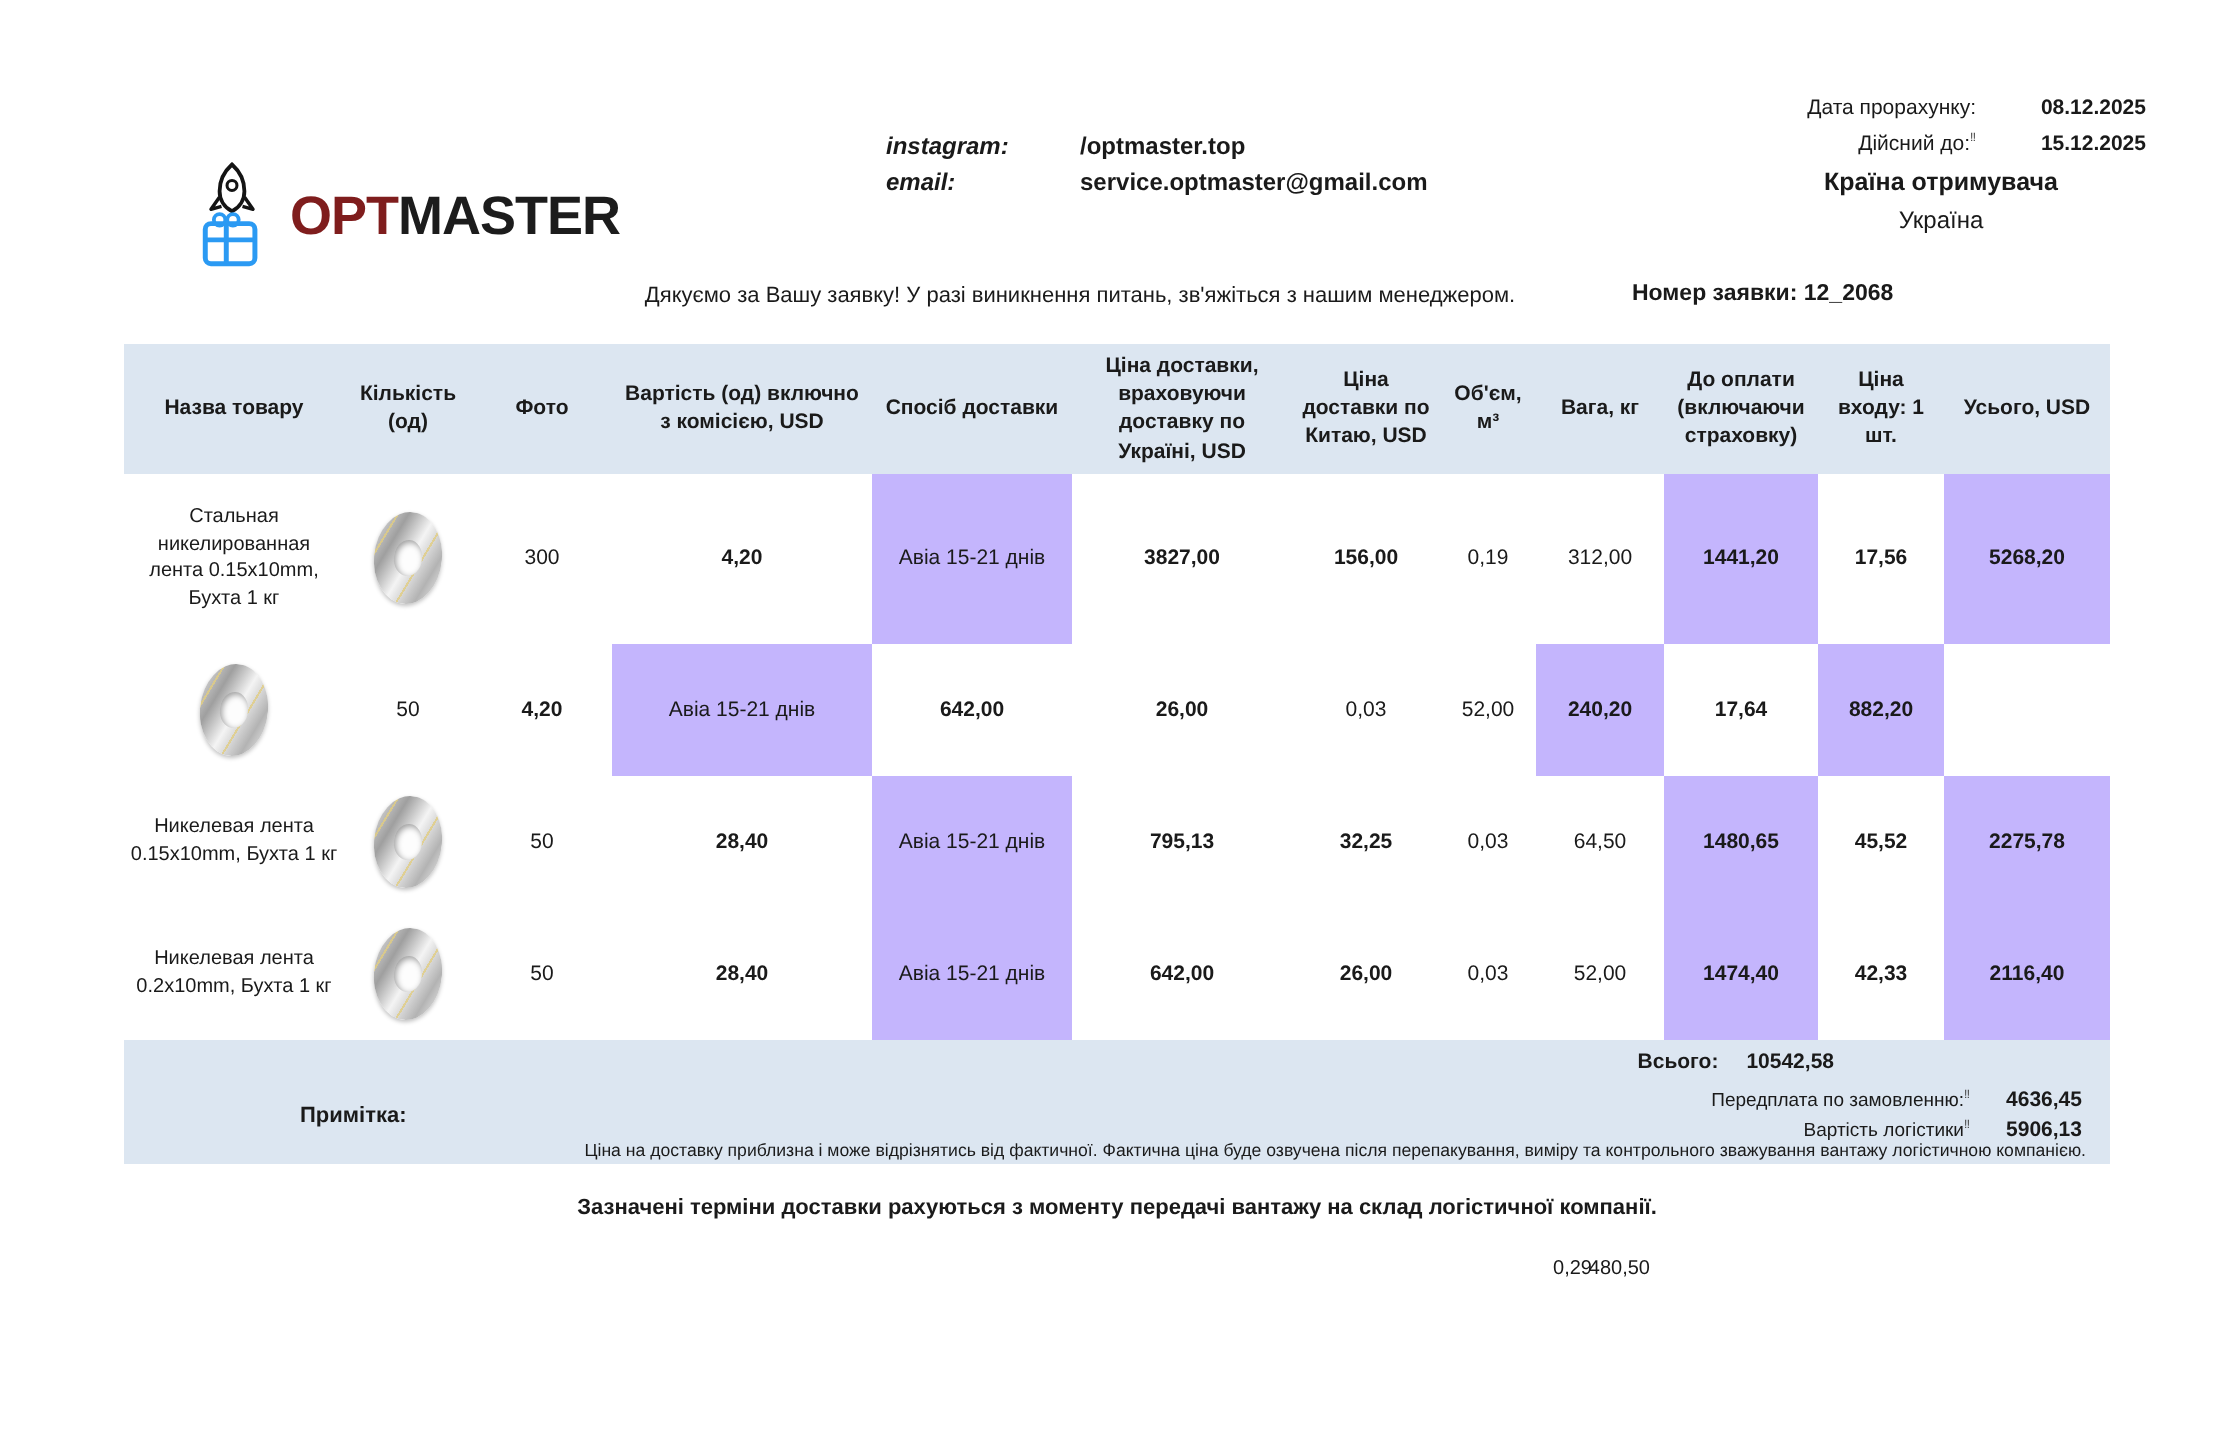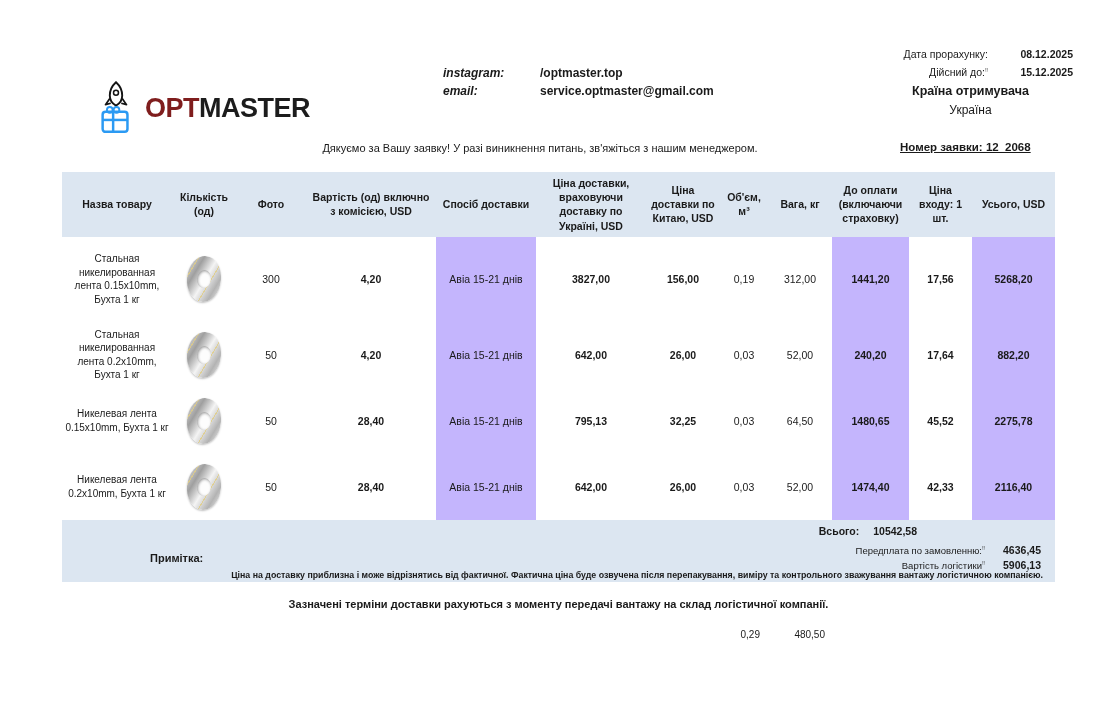--- a/index.html
+++ b/index.html
@@ -16,21 +16,21 @@
   .contacts .lab{font-weight:700;font-style:italic;}
   .contacts .val{font-weight:700;}
   .meta{position:absolute;left:868px;top:48px;width:205px;font-size:10.5px;}
   .meta-row{display:grid;grid-template-columns:120px auto;column-gap:10px;margin-bottom:6px;}
   .meta-row .ml{text-align:right;}
   .meta-row .mv{font-weight:600;text-align:right;}
   .tiny-mark{font-size:6px;vertical-align:super;color:#444;}
   .country-lab{font-weight:700;font-size:12.5px;text-align:center;margin-top:3px;}
   .country-val{font-size:12px;text-align:center;margin-top:5px;}
   .thanks{position:absolute;left:240px;top:142px;width:600px;text-align:center;font-size:11px;}
-  .order-no{position:absolute;left:900px;top:141px;font-size:11.5px;font-weight:600;text-decoration:underline;}
+  .order-no{position:absolute;left:816px;top:141px;font-size:11.5px;font-weight:600;}
 
   
   .table{position:absolute;left:62px;top:172px;width:993px;font-size:10.5px;}
   .thead,.trow{display:grid;grid-template-columns:110px 64px 70px 130px 100px 110px 74px 48px 64px 77px 63px 83px;}
   .thead{background:#dce6f1;min-height:64px;}
   .thead .hc{display:flex;align-items:center;justify-content:center;text-align:center;font-weight:700;padding:4px 3px;line-height:1.35;}
   .trow{min-height:66px;}
   .trow.first{min-height:85px;}
   .trow .c{display:flex;align-items:center;justify-content:center;text-align:center;padding:2px 3px;line-height:1.35;}
   .c.bold{font-weight:700;}
@@ -48,25 +48,25 @@
   
   .band{position:relative;background:#dce6f1;width:993px;height:62px;font-size:10.5px;}
   .band .total-line{position:absolute;top:5px;right:138px;display:flex;gap:14px;align-items:center;}
   .band .total-line .tl{font-weight:700;}
   .band .total-line .tv{font-weight:700;}
   .band .note-label{position:absolute;left:88px;top:32px;font-weight:700;font-size:11px;}
   .band .pay-line{position:absolute;right:14px;display:flex;gap:12px;align-items:baseline;font-size:9.5px;}
   .band .pay-line .pv{font-weight:700;font-size:10.5px;min-width:44px;text-align:right;}
   .band .pay1{top:24px;}
   .band .pay2{top:39px;}
-  .band .disclaimer{position:absolute;left:130px;right:12px;bottom:2px;text-align:right;font-weight:700;font-size:8.8px;}
+  .band .disclaimer{position:absolute;left:130px;right:12px;bottom:2px;text-align:right;font-weight:400;font-size:8.8px;}
 
   .terms{position:absolute;left:62px;top:598px;width:993px;text-align:center;font-weight:700;font-size:11px;}
   .stray{position:absolute;top:629px;left:0;width:1115px;font-size:10px;}
-  .stray .s1{position:absolute;left:715px;width:45px;text-align:right;display:inline-block;}
+  .stray .s1{position:absolute;left:751px;width:45px;text-align:right;display:inline-block;}
   .stray .s2{position:absolute;left:780px;width:45px;text-align:right;display:inline-block;}
 </style>
 </head>
 <body>
 
 <div class="page">
 
   <div class="logo">
     <svg width="42" height="56" viewBox="0 0 44 58">
       <path d="M22 2c-4.5 4-6.5 9-6.5 14 0 4.5 2.5 8.5 6.5 10.5 4-2 6.5-6 6.5-10.5 0-5-2-10-6.5-14z" fill="none" stroke="#141414" stroke-width="2"></path>
@@ -134,21 +134,20 @@
       <div class="c bold">3827,00</div>
       <div class="c bold">156,00</div>
       <div class="c">0,19</div>
       <div class="c">312,00</div>
       <div class="c blue bold">1441,20</div>
       <div class="c bold">17,56</div>
       <div class="c blue bold">5268,20</div>
     </div>
 
     <div class="trow">
-      <div class="c name">Стальная никелированная лента 0.2x10mm, Бухта 1 кг</div>
       <div class="c">
           <div class="coil"></div>
         </div>
       <div class="c">50</div>
       <div class="c bold">4,20</div>
       <div class="c blue">Авіа 15-21 днів</div>
       <div class="c bold">642,00</div>
       <div class="c bold">26,00</div>
       <div class="c">0,03</div>
       <div class="c">52,00</div>

